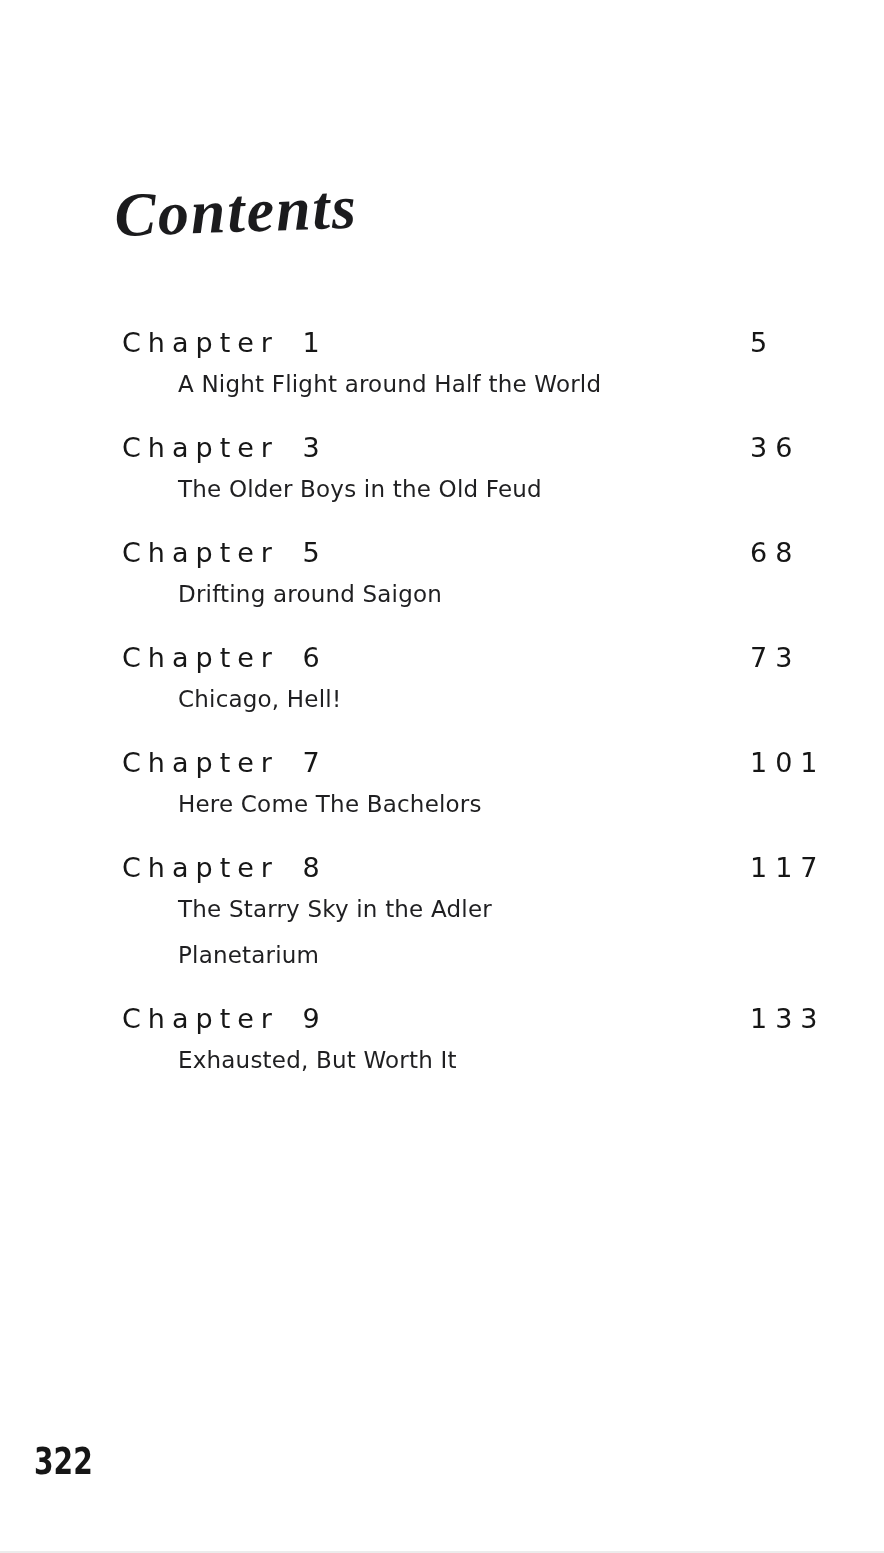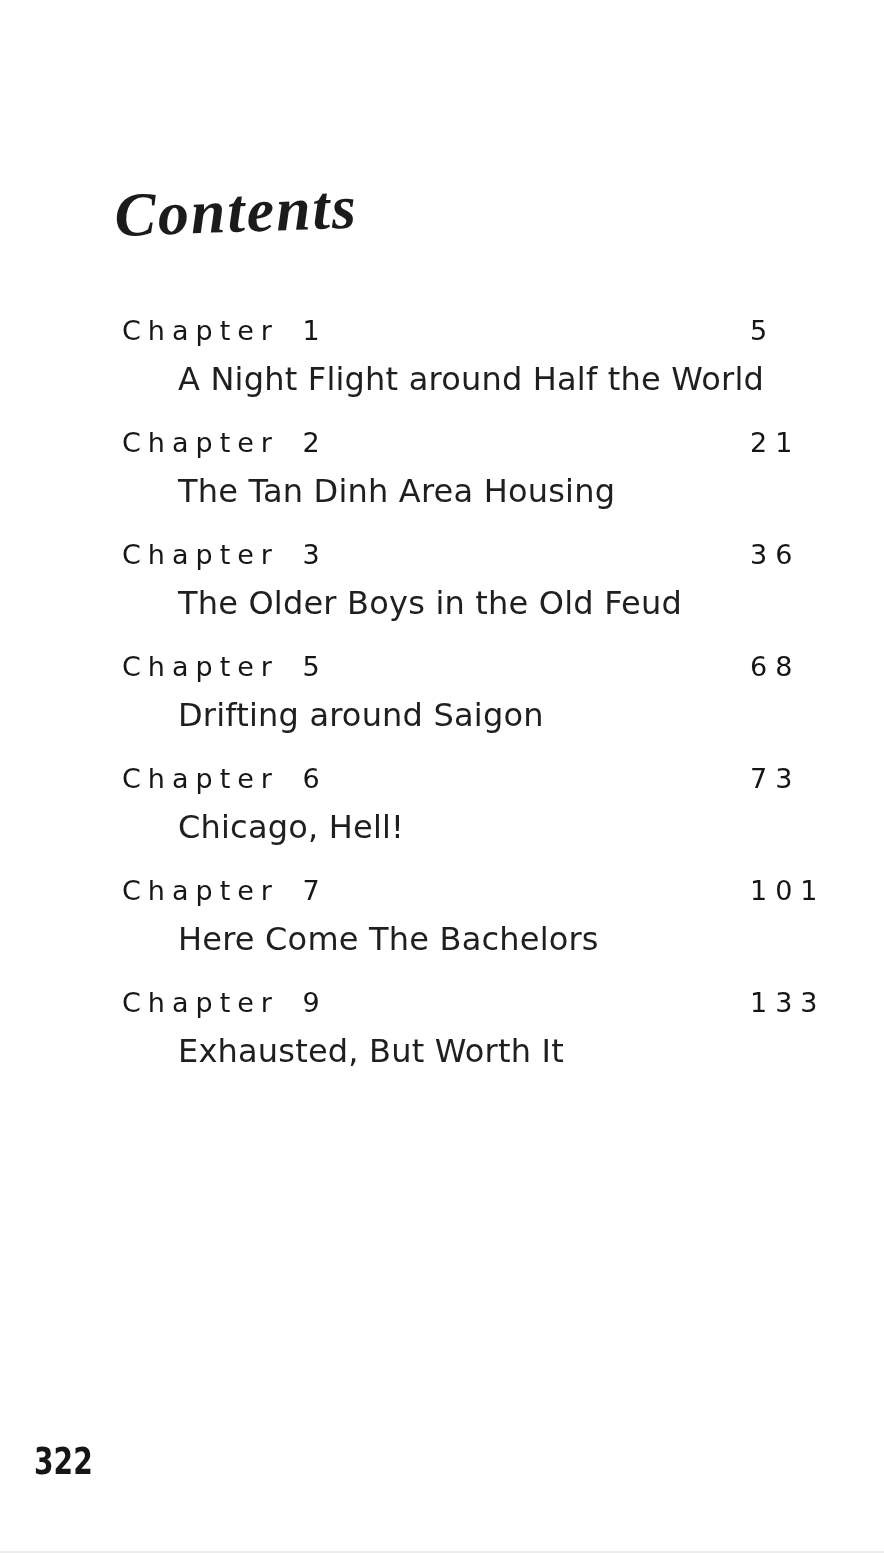--- a/index.html
+++ b/index.html
@@ -35,21 +35,21 @@
     font-size: 62px;
     line-height: 90px;
     letter-spacing: 2px;
     color: #1b1b1d;
     transform: rotate(-2deg);
     transform-origin: left bottom;
   }
   .toc {
     position: absolute;
     left: 122px;
-    top: 314px;
+    top: 326px;
     width: 710px;
     list-style: none;
     margin: 0;
     padding: 0;
   }
   .entry { margin: 0 0 24px 0; }
   .entry-head {
     position: relative;
     height: 34px;
   }
@@ -65,22 +65,22 @@
     position: absolute;
     left: 628px;
     top: 0;
     font-size: 27px;
     line-height: 34px;
     letter-spacing: 8px;
     color: #161616;
     white-space: pre;
   }
   .subtitle {
-    margin: 8px 0 0 56px;
-    font-size: 32px;
+    margin: 1px 0 0 56px;
+    font-size: 23px;
     line-height: 46px;
     letter-spacing: 0.2px;
     color: #1f1f21;
     white-space: pre;
   }
   .folio {
     position: absolute;
     left: 34px;
     top: 1440px;
     font-size: 37px;
@@ -101,27 +101,20 @@
   <ol class="toc">
 
       <li class="entry">
         <div class="entry-head">
           <span class="chapter-label">Chapter 1</span>
           <span class="page-num">5</span>
         </div>
         <div class="subtitle">A Night Flight around Half the World</div>
       </li>
 
-      <li class="entry">
-        <div class="entry-head">
-          <span class="chapter-label">Chapter 2</span>
-          <span class="page-num">21</span>
-        </div>
-        <div class="subtitle">The Tan Dinh Area Housing</div>
-      </li>
 
       <li class="entry">
         <div class="entry-head">
           <span class="chapter-label">Chapter 3</span>
           <span class="page-num">36</span>
         </div>
         <div class="subtitle">The Older Boys in the Old Feud</div>
       </li>
 
 
@@ -142,20 +135,28 @@
       </li>
 
       <li class="entry">
         <div class="entry-head">
           <span class="chapter-label">Chapter 7</span>
           <span class="page-num">101</span>
         </div>
         <div class="subtitle">Here Come The Bachelors</div>
       </li>
 
+      <li class="entry">
+        <div class="entry-head">
+          <span class="chapter-label">Chapter 8</span>
+          <span class="page-num">117</span>
+        </div>
+        <div class="subtitle">The Starry Sky in the Adler
+Planetarium</div>
+      </li>
 
       <li class="entry">
         <div class="entry-head">
           <span class="chapter-label">Chapter 9</span>
           <span class="page-num">133</span>
         </div>
         <div class="subtitle">Exhausted, But Worth It</div>
       </li>
     </ol>
 

